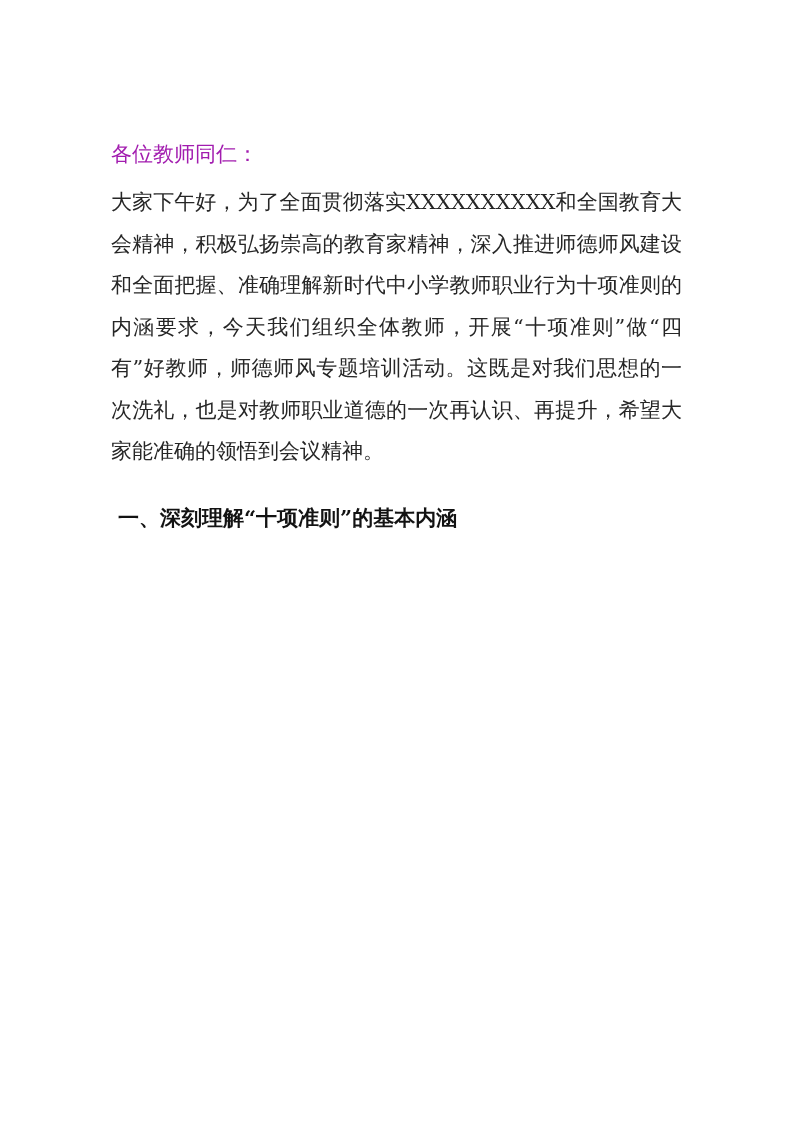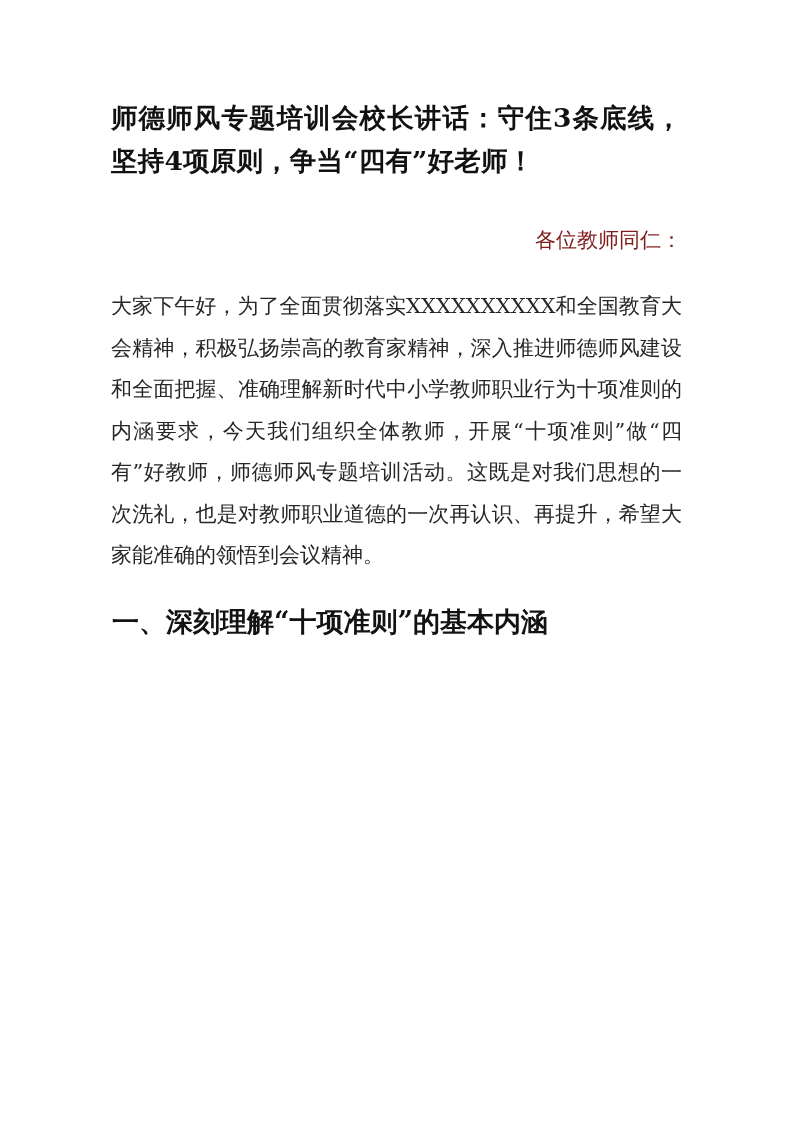--- a/index.html
+++ b/index.html
@@ -36,51 +36,49 @@
     letter-spacing: 0.2px;
     text-align: justify;
     text-justify: inter-ideograph;
     color: #111111;
     margin: 0 0 0 0;
     word-break: break-all;
   }
   .salutation {
     font-size: 21px;
     line-height: 41px;
-    color: #7f1d1d;
+    color: #a21caf;
     margin: 38px 0 0 0;
     word-break: break-all;
-    text-align: right;
   }
   .para {
     font-size: 21px;
     line-height: 41.5px;
     color: #262626;
     text-align: justify;
     text-justify: inter-ideograph;
-    margin: 25px 0 0 0;
+    margin: 7px 0 0 0;
     word-break: break-all;
   }
   .section-heading {
-    font-size: 27px;
+    font-size: 21px;
     font-weight: bold;
     line-height: 41.5px;
     color: #121212;
-    margin: 24px 0 0 1px;
+    margin: 24px 0 0 7px;
     word-break: break-all;
   }
   .para:first-of-type { margin-top: 20px; }
 </style>
 </head>
 <body>
 
 <div class="page">
   <div class="content">
 
-    <h1 class="doc-title">师德师风专题培训会校长讲话：守住3条底线，坚持4项原则，争当“四有”好老师！</h1>
 
     <p class="salutation">各位教师同仁：</p>
 
     <p class="para">大家下午好，为了全面贯彻落实XXXXXXXXXX和全国教育大会精神，积极弘扬崇高的教育家精神，深入推进师德师风建设和全面把握、准确理解新时代中小学教师职业行为十项准则的内涵要求，今天我们组织全体教师，开展“十项准则”做“四有”好教师，师德师风专题培训活动。这既是对我们思想的一次洗礼，也是对教师职业道德的一次再认识、再提升，希望大家能准确的领悟到会议精神。</p>
 
     <h2 class="section-heading">一、深刻理解“十项准则”的基本内涵</h2>
 
 
 
   </div>

